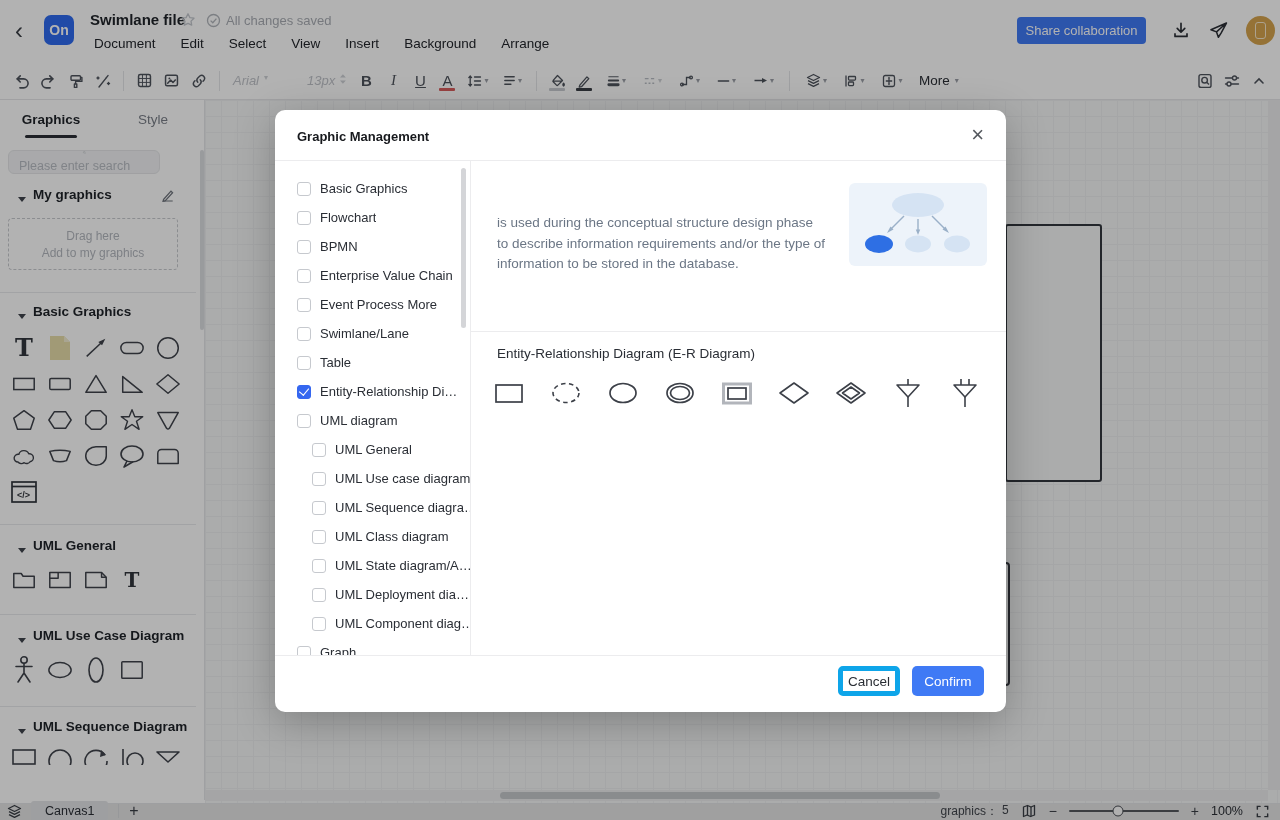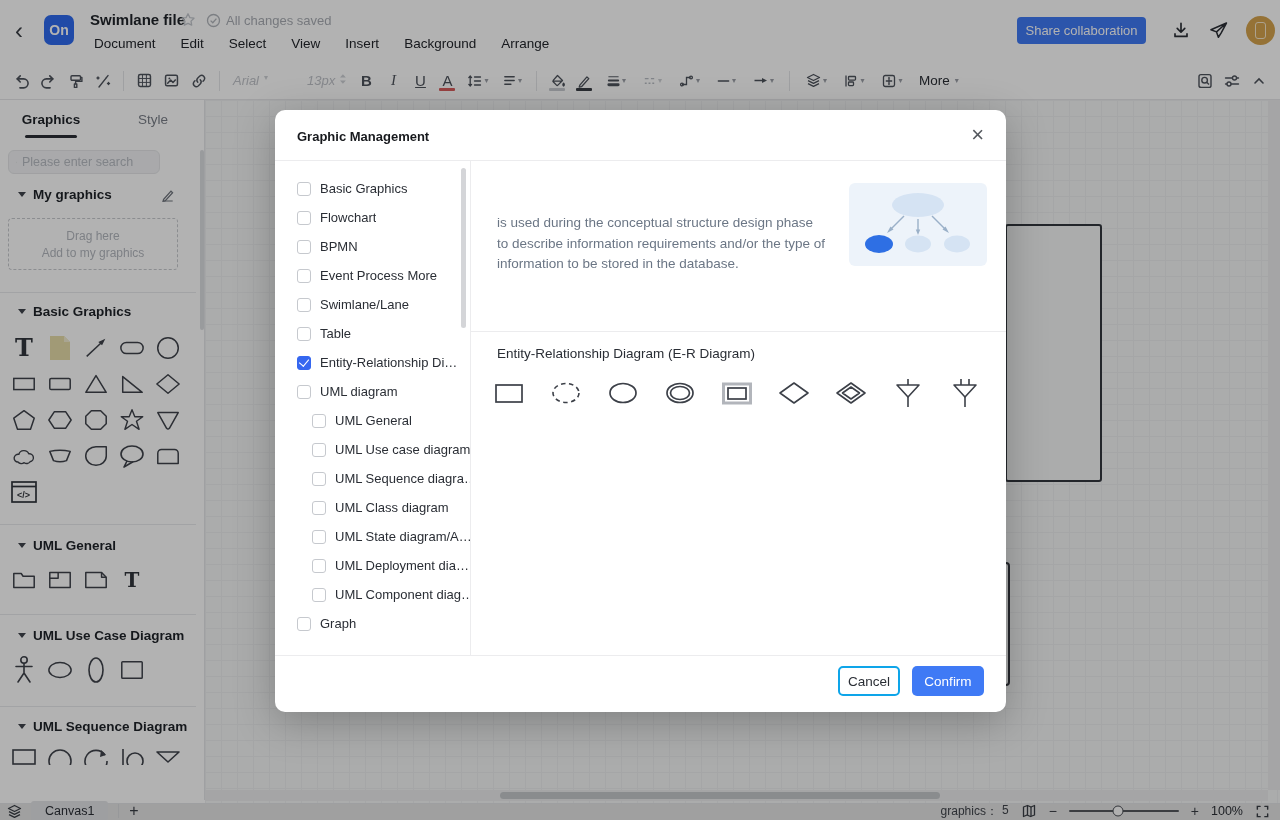--- a/index.html
+++ b/index.html
@@ -37,24 +37,24 @@
   .rel { position:relative; }
   .tb-more { font-size:13.5px; color:#2b2f36; display:flex; align-items:center; gap:4px; padding:0 8px; cursor:pointer; flex:0 0 auto; }
   .tb-right { margin-left:auto; display:flex; align-items:center; }
 
   
   .sidebar { position:absolute; left:0; top:100px; width:205px; height:700px; background:#fff; border-right:1px solid #e4e5e8; overflow:hidden; }
   .sb-tabs { display:flex; height:40px; align-items:center; }
   .sb-tab { width:50%; text-align:center; font-size:13.5px; color:#7a7f88; cursor:pointer; position:relative; padding-bottom:2px; }
   .sb-tab.active { color:#1f2329; font-weight:bold; }
   .sb-tab.active:after { content:""; position:absolute; left:50%; transform:translateX(-50%); bottom:-9px; width:52px; height:2.5px; background:#2b2f36; border-radius:2px; }
-  .sb-search { position:absolute; left:8px; top:50px; width:152px; height:24px; background:#f2f3f5; border:1px solid #e5e6e9; border-radius:6px; display:flex; align-items:center; padding:0 7px; gap:5px; }
+  .sb-search { position:absolute; left:8px; top:50px; width:152px; height:24px; background:#f2f3f5; border:1px solid #e5e6e9; border-radius:6px; display:flex; align-items:center; padding:0 7px; gap:5px;flex-direction:column; }
   .sb-search input { border:none; outline:none; background:transparent; font-size:12.5px; width:130px; font-family:inherit; color:#3a3e45; }
   .sb-search input::placeholder { color:#b8bcc3; }
-  .sec-head { position:absolute; left:0; width:205px; display:flex; align-items:center; gap:7px; padding-left:18px; font-size:13.5px; font-weight:bold; color:#1f2329; cursor:pointer; }
+  .sec-head { position:absolute; left:0; width:205px; display:flex; align-items:flex-end; gap:7px; padding-left:18px; font-size:13.5px; font-weight:bold; color:#1f2329; cursor:pointer; }
   .tri { width:0; height:0; border-left:4.5px solid transparent; border-right:4.5px solid transparent; border-top:5.5px solid #40444c; }
   .pencil { position:absolute; right:30px; color:#6f747d; cursor:pointer; }
   .dropzone { position:absolute; left:8px; top:118px; width:170px; height:52px; border:1.5px dashed #c8cacf; border-radius:4px; display:flex; flex-direction:column; align-items:center; justify-content:center; gap:3px; font-size:12px; color:#b4b8bf; }
   .sb-hr { position:absolute; left:0; width:196px; height:1px; background:#e9eaec; }
   .shape-grid { position:absolute; left:6px; width:192px; display:flex; flex-wrap:wrap; }
   .cell { width:36px; height:36px; display:flex; align-items:center; justify-content:center; color:#3f434b; cursor:grab; }
   .serifT { font-family:"DejaVu Serif","Liberation Serif",serif; font-weight:bold; font-size:24px; color:#32363d; line-height:1; }
   .serifT.sm { font-size:20px; }
   .seq-row { position:absolute; left:6px; top:744px; width:192px; height:22px; overflow:hidden; display:flex; }
 
@@ -101,21 +101,21 @@
   .detail-head { position:absolute; left:27px; top:25px; font-size:14.5px; font-weight:bold; color:#17191d; }
   .detail-desc { position:absolute; left:27px; top:52px; width:330px; font-size:13.5px; line-height:1.52; color:#6b7685; }
   .preview-card { position:absolute; left:379px; top:22px; width:138px; height:83px; background:#edf3fa; border-radius:6px; display:flex; align-items:center; justify-content:center; }
   .detail-hr { position:absolute; left:0px; top:170px; width:536px; height:1px; background:#ececee; }
   .detail-sec-label { position:absolute; left:27px; top:185px; font-size:13.5px; color:#2a2e35;text-align:right; }
   .er-row { position:absolute; left:22px; top:215px; display:flex; gap:23px; }
   .er-cell { width:34px; height:34px; display:flex; align-items:center; justify-content:center; color:#3c4048; cursor:grab; }
   .modal-foot-hr { position:absolute; left:0; top:545px; width:731px; height:1px; background:#ececee; }
   .modal-foot { position:absolute; right:22px; top:556px; display:flex; gap:12px; }
   .btn { height:30px; border-radius:5px; font-size:13.5px; font-family:inherit; cursor:pointer; }
-  .btn-cancel { width:62px; background:#fff; border:2px solid #0ea5e9; color:#2a2e35; }
+  .btn-cancel { width:62px; background:#fff; border:5px solid #0ea5e9; color:#2a2e35; }
   .btn-confirm { width:72px; background:#3f7af5; border:none; color:#fff; }
 </style>
 </head>
 <body>
 
 <div id="app">
 
   <div class="topbar">
     <div class="back-btn">‹</div>
     <div class="logo">On</div>
@@ -646,20 +646,24 @@
           <span class="cb"></span>
           <span class="cat-label">Basic Graphics</span>
         </div>
       <div class="cat-row">
           <span class="cb"></span>
           <span class="cat-label">Flowchart</span>
         </div>
       <div class="cat-row">
           <span class="cb"></span>
           <span class="cat-label">BPMN</span>
+        </div>
+      <div class="cat-row">
+          <span class="cb"></span>
+          <span class="cat-label">Enterprise Value Chain</span>
         </div>
       <div class="cat-row">
           <span class="cb"></span>
           <span class="cat-label">Event Process More</span>
         </div>
       <div class="cat-row">
           <span class="cb"></span>
           <span class="cat-label">Swimlane/Lane</span>
         </div>
       <div class="cat-row">

